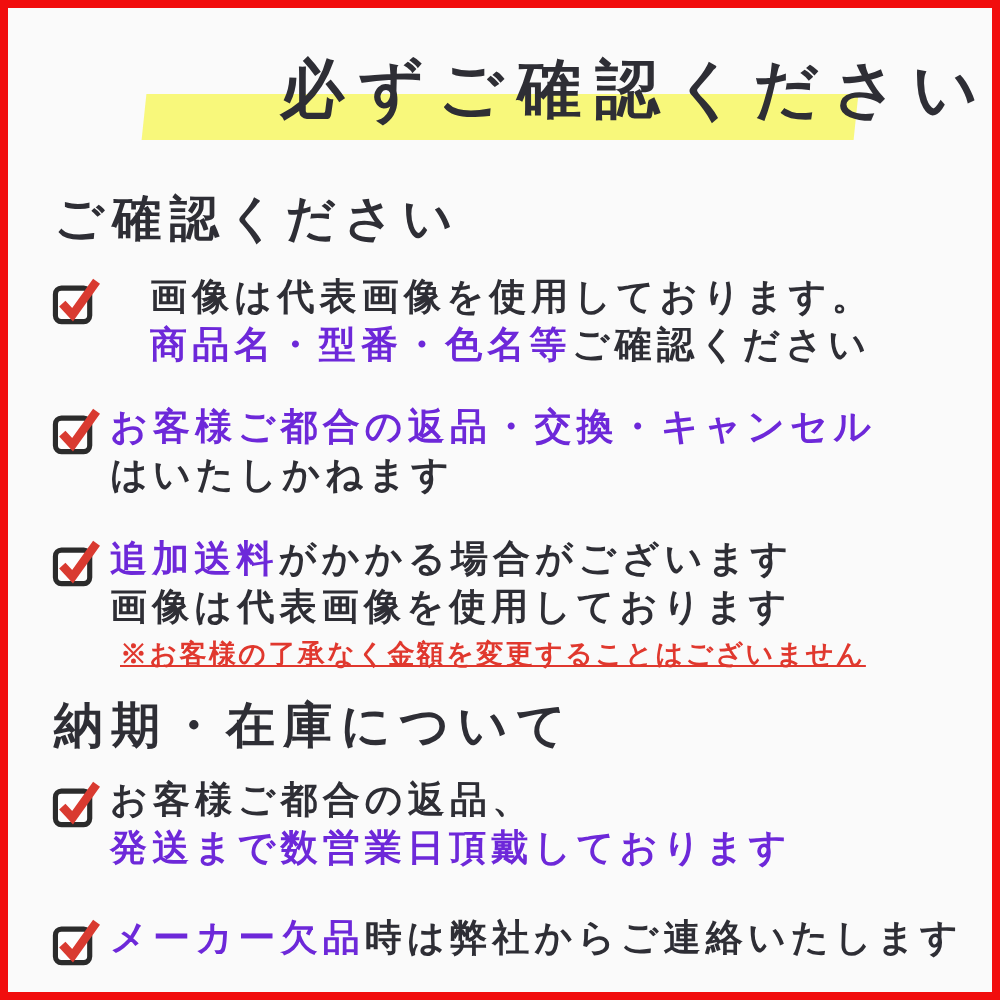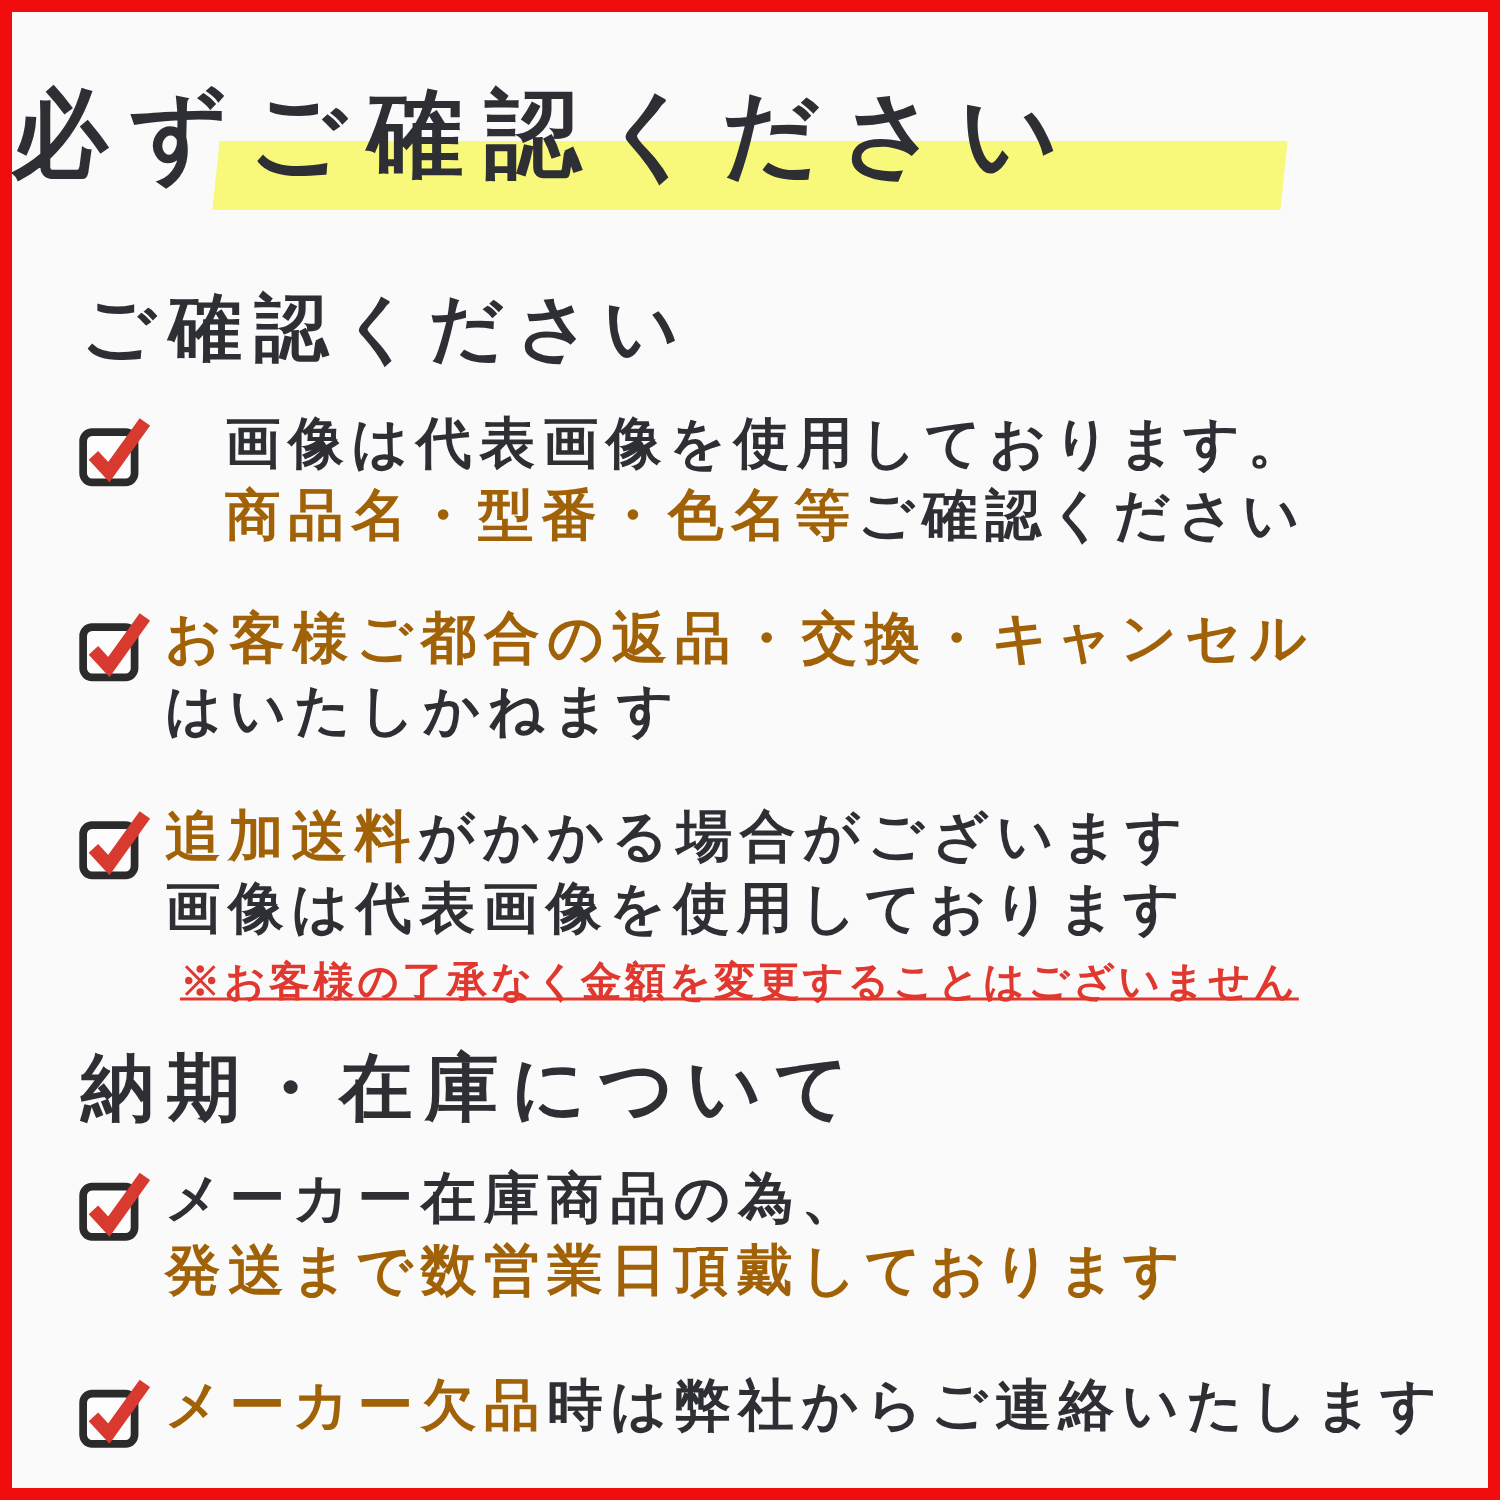--- a/index.html
+++ b/index.html
@@ -16,21 +16,21 @@
   .title-wrap{position:relative;height:140px;}
   .title-highlight{
     position:absolute;top:86px;left:50%;
     width:712px;height:46px;margin-left:-356px;
     background:#f8f87b;
     transform:skewX(-6deg);
     z-index:0;
   }
   .page-title{
     position:absolute;top:40px;left:0;right:0;
-    margin:0;text-align:left;
+    margin:0;text-align:right;
     font-size:64px;font-weight:bold;line-height:1.3;
     letter-spacing:0.22em;
     z-index:1;white-space:nowrap;
   }
   
   .content{padding:0 28px 0 44px;}
   .section-heading{
     margin:0 0 0 2px;
     font-size:49px;font-weight:bold;line-height:1;
     letter-spacing:0.17em;white-space:nowrap;
@@ -41,21 +41,21 @@
   .i1{margin-top:30px;gap:40px;}
   .i2{margin-top:34px;}
   .i3{margin-top:36px;}
   .i4{margin-top:26px;}
   .i5{margin-top:42px;}
   .checkbox{flex:0 0 auto;width:48px;height:48px;margin:4px 10px 0 0;}
   .item-text{
     font-size:37px;font-weight:600;line-height:48px;
     letter-spacing:0.14em;white-space:nowrap;
   }
-  .red{color:#a16207;}
+  .red{color:#6d28d9;}
   .note{
     display:block;
     margin:6px 0 0 10px;
     font-size:27px;font-weight:600;line-height:34px;
     letter-spacing:0.09em;color:#e0382e;white-space:nowrap;text-decoration:underline;
   }
 </style>
 </head>
 <body>
 
@@ -103,21 +103,21 @@
   </div>
 
   <h2 class="section-heading sec-stock">納期・在庫について</h2>
 
   <div class="item i4">
     <svg class="checkbox" viewBox="0 0 56 56" aria-hidden="true">
       <rect x="4" y="13" width="40" height="39" rx="7" fill="#fdfdfd" stroke="#2b2b2b" stroke-width="6"></rect>
       <path d="M12 31 L24 44 L52 5" fill="none" stroke="#d93a30" stroke-width="10"></path>
     </svg>
     <div class="item-text">
-      <span>メーカー在庫商品の為、</span><br>
+      <span>お客様ご都合の返品、</span><br>
       <span class="red">発送まで数営業日頂戴しております</span>
     </div>
   </div>
 
   <div class="item i5">
     <svg class="checkbox" viewBox="0 0 56 56" aria-hidden="true">
       <rect x="4" y="13" width="40" height="39" rx="7" fill="#fdfdfd" stroke="#2b2b2b" stroke-width="6"></rect>
       <path d="M12 31 L24 44 L52 5" fill="none" stroke="#d93a30" stroke-width="10"></path>
     </svg>
     <div class="item-text">

